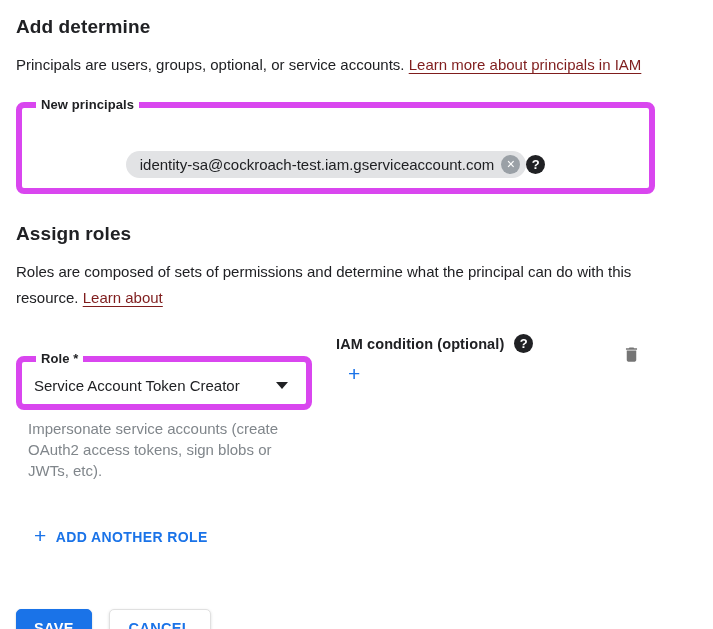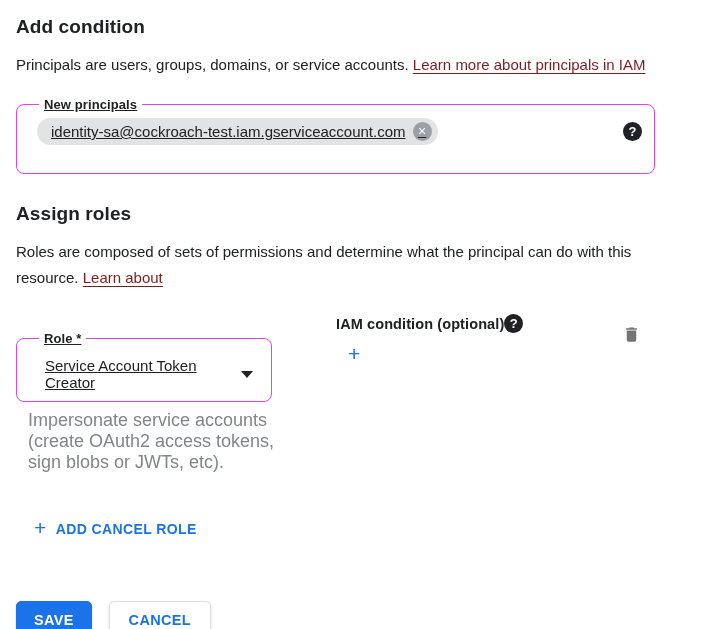--- a/index.html
+++ b/index.html
@@ -24,42 +24,42 @@
     max-width: 655px;
   }
   a.link {
     color: #7f1d1d;
     text-decoration: underline;
     text-underline-offset: 3px;
     cursor: pointer;
   }
   
   fieldset.outlined {
-    border: 1px solid #d946ef;
+    border: 6px solid #d946ef;
     border-radius: 8px;
     margin-top: 19px;
-    padding: 6px 12px 10px 20px;
-    text-decoration: underline;
+    padding: 6px 12px 10px 12px;
   }
   fieldset.outlined legend {
     font-size: 13px;
     font-weight: bold;
     color: #202124;
     padding: 0 5px;
     margin-left: 2px;
     letter-spacing: 0.1px;
   }
   .principals-field {
     width: 639px;
     min-height: 77px;
   }
   .principals-row {
     display: flex;
     align-items: center;
-    justify-content: space-between;
+    justify-content: center;
+    margin-top: 33px;
   }
   .chip {
     display: inline-flex;
     align-items: center;
     background: #e2e3e5;
     border-radius: 15px;
     padding: 4px 6px 4px 14px;
     max-width: 560px;
   }
   .chip-label {
@@ -97,50 +97,49 @@
     user-select: none;
   }
   .assign-roles-title { margin-top: 29px; }
   .role-grid {
     display: flex;
     align-items: flex-start;
     margin-top: 21px;
   }
   .role-col { width: 296px; }
   .role-field {
-    width: 256px;
+    width: 296px;
     margin-top: 0;
     border-radius: 5px;
     padding: 2px 12px 12px 12px;
     cursor: pointer;
   }
   .role-value-row {
     display: flex;
     align-items: center;
     justify-content: space-between;
     margin-top: 5px;
-    margin-left: 8px;
   }
   .role-value { font-size: 15px; color: #202124; }
   .dropdown-arrow {
     width: 0; height: 0;
     border-left: 6px solid transparent;
     border-right: 6px solid transparent;
     border-top: 7px solid #202124;
     margin-right: 6px;
   }
   .role-helper {
     margin: 8px 0 0 12px;
-    font-size: 18px;
+    font-size: 15px;
     line-height: 21px;
     color: #80868b;
     max-width: 270px;
   }
   .iam-col { margin-left: 24px; padding-top: 2px; }
-  .iam-label-row { display: flex; align-items: center; }
+  .iam-label-row { display: flex; align-items: center; gap: 10px; }
   .iam-label { font-size: 14.5px; font-weight: bold; color: #202124; letter-spacing: 0.1px; }
   .text-button {
     display: inline-flex;
     align-items: center;
     background: transparent;
     border: none;
     color: #1a73e8;
     font-family: "Liberation Sans", sans-serif;
     font-size: 14px;
     font-weight: bold;
@@ -193,23 +192,23 @@
     margin-left: 17px;
     padding: 10px 19px;
     box-shadow: 0 1px 3px rgba(60,64,67,0.18);
   }
 </style>
 </head>
 <body>
 
 
 
-<h1 class="section-title">Add condition</h1>
-
-<p class="desc"><span>Principals are users, groups, domains, or service accounts. </span><a class="link">Learn more about principals in IAM</a></p>
+<h1 class="section-title">Add determine</h1>
+
+<p class="desc"><span>Principals are users, groups, optional, or service accounts. </span><a class="link">Learn more about principals in IAM</a></p>
 
 <fieldset class="outlined principals-field">
   <legend>New principals</legend>
   <div class="principals-row">
     <span class="chip">
       <span class="chip-label">identity-sa@cockroach-test.iam.gserviceaccount.com</span>
       <button class="chip-remove">×</button>
     </span>
     <span class="help-badge">?</span>
   </div>
@@ -245,21 +244,21 @@
     <button class="icon-button">
       <svg width="19" height="19" viewBox="0 0 24 24" fill="#757575">
         <path d="M6 19c0 1.1.9 2 2 2h8c1.1 0 2-.9 2-2V7H6v12zM19 4h-3.5l-1-1h-5l-1 1H5v2h14V4z"></path>
       </svg>
     </button>
   </div>
 </div>
 
 <button class="text-button add-role-btn">
   <span class="plus-glyph">+</span>
-  <span>ADD CANCEL ROLE</span>
+  <span>ADD ANOTHER ROLE</span>
 </button>
 
 <div class="actions-row">
   <button class="btn btn-primary">SAVE</button>
   <button class="btn btn-secondary">CANCEL</button>
 </div>
 
 
 
 

